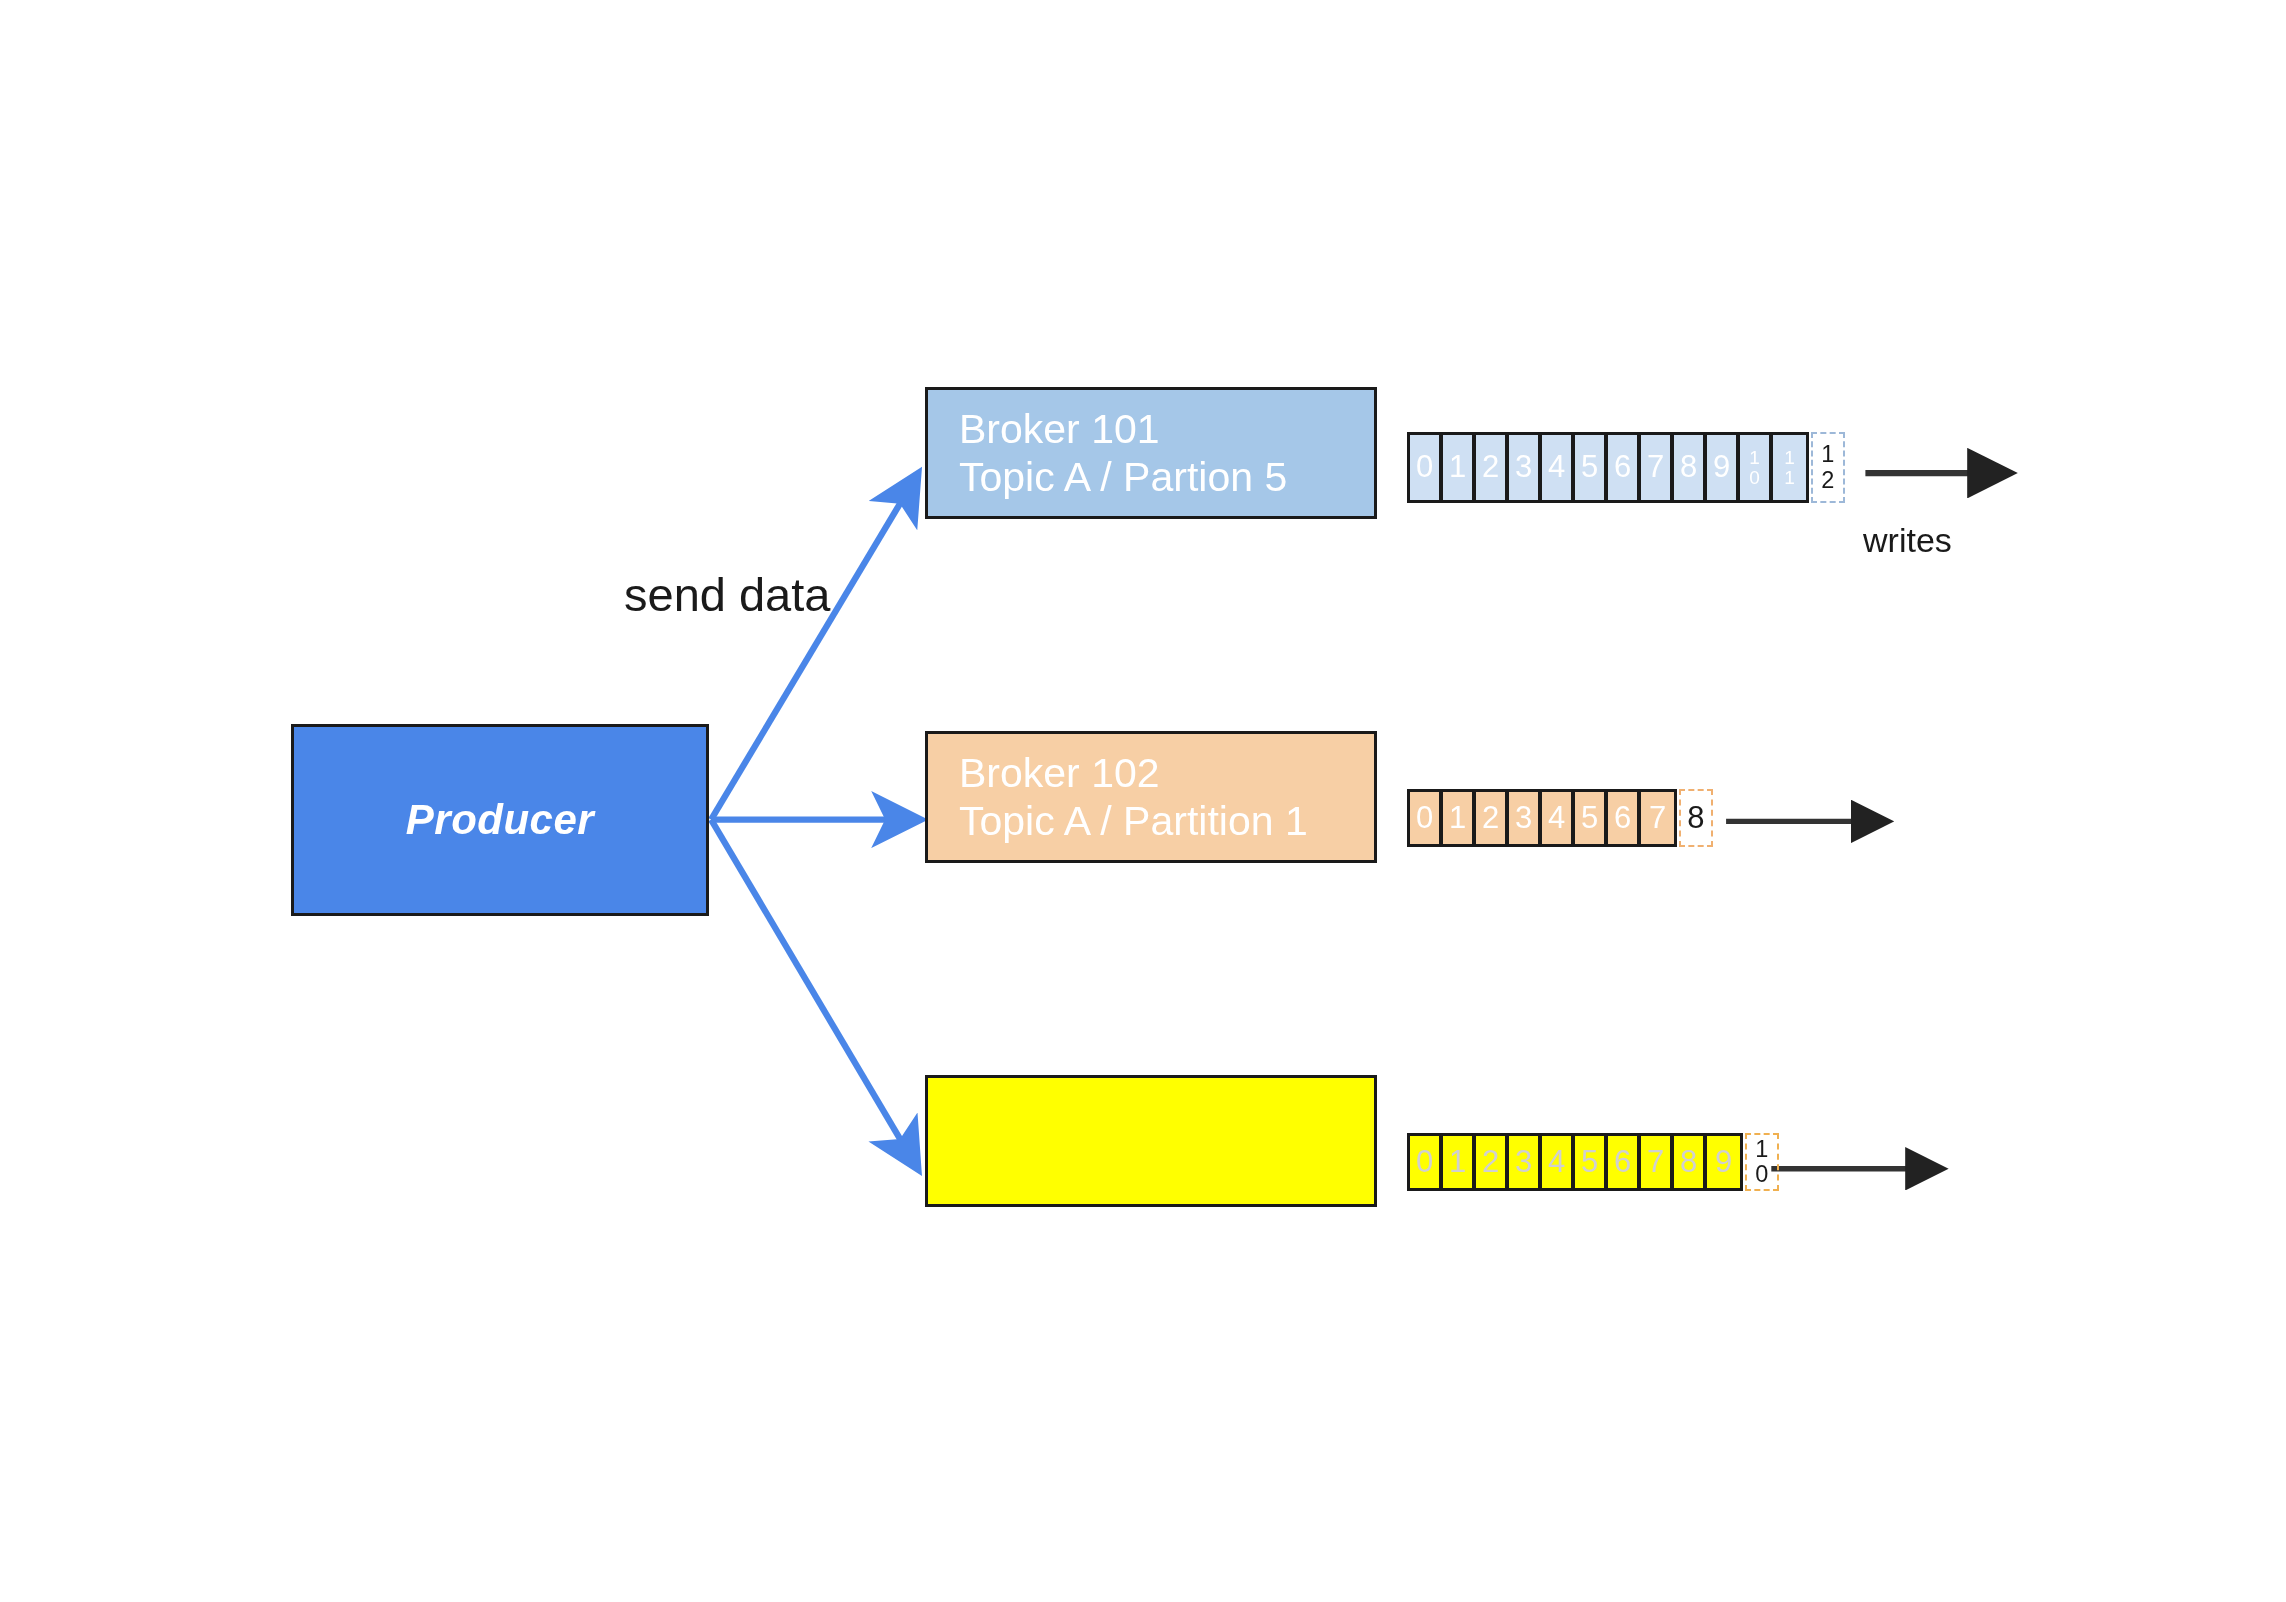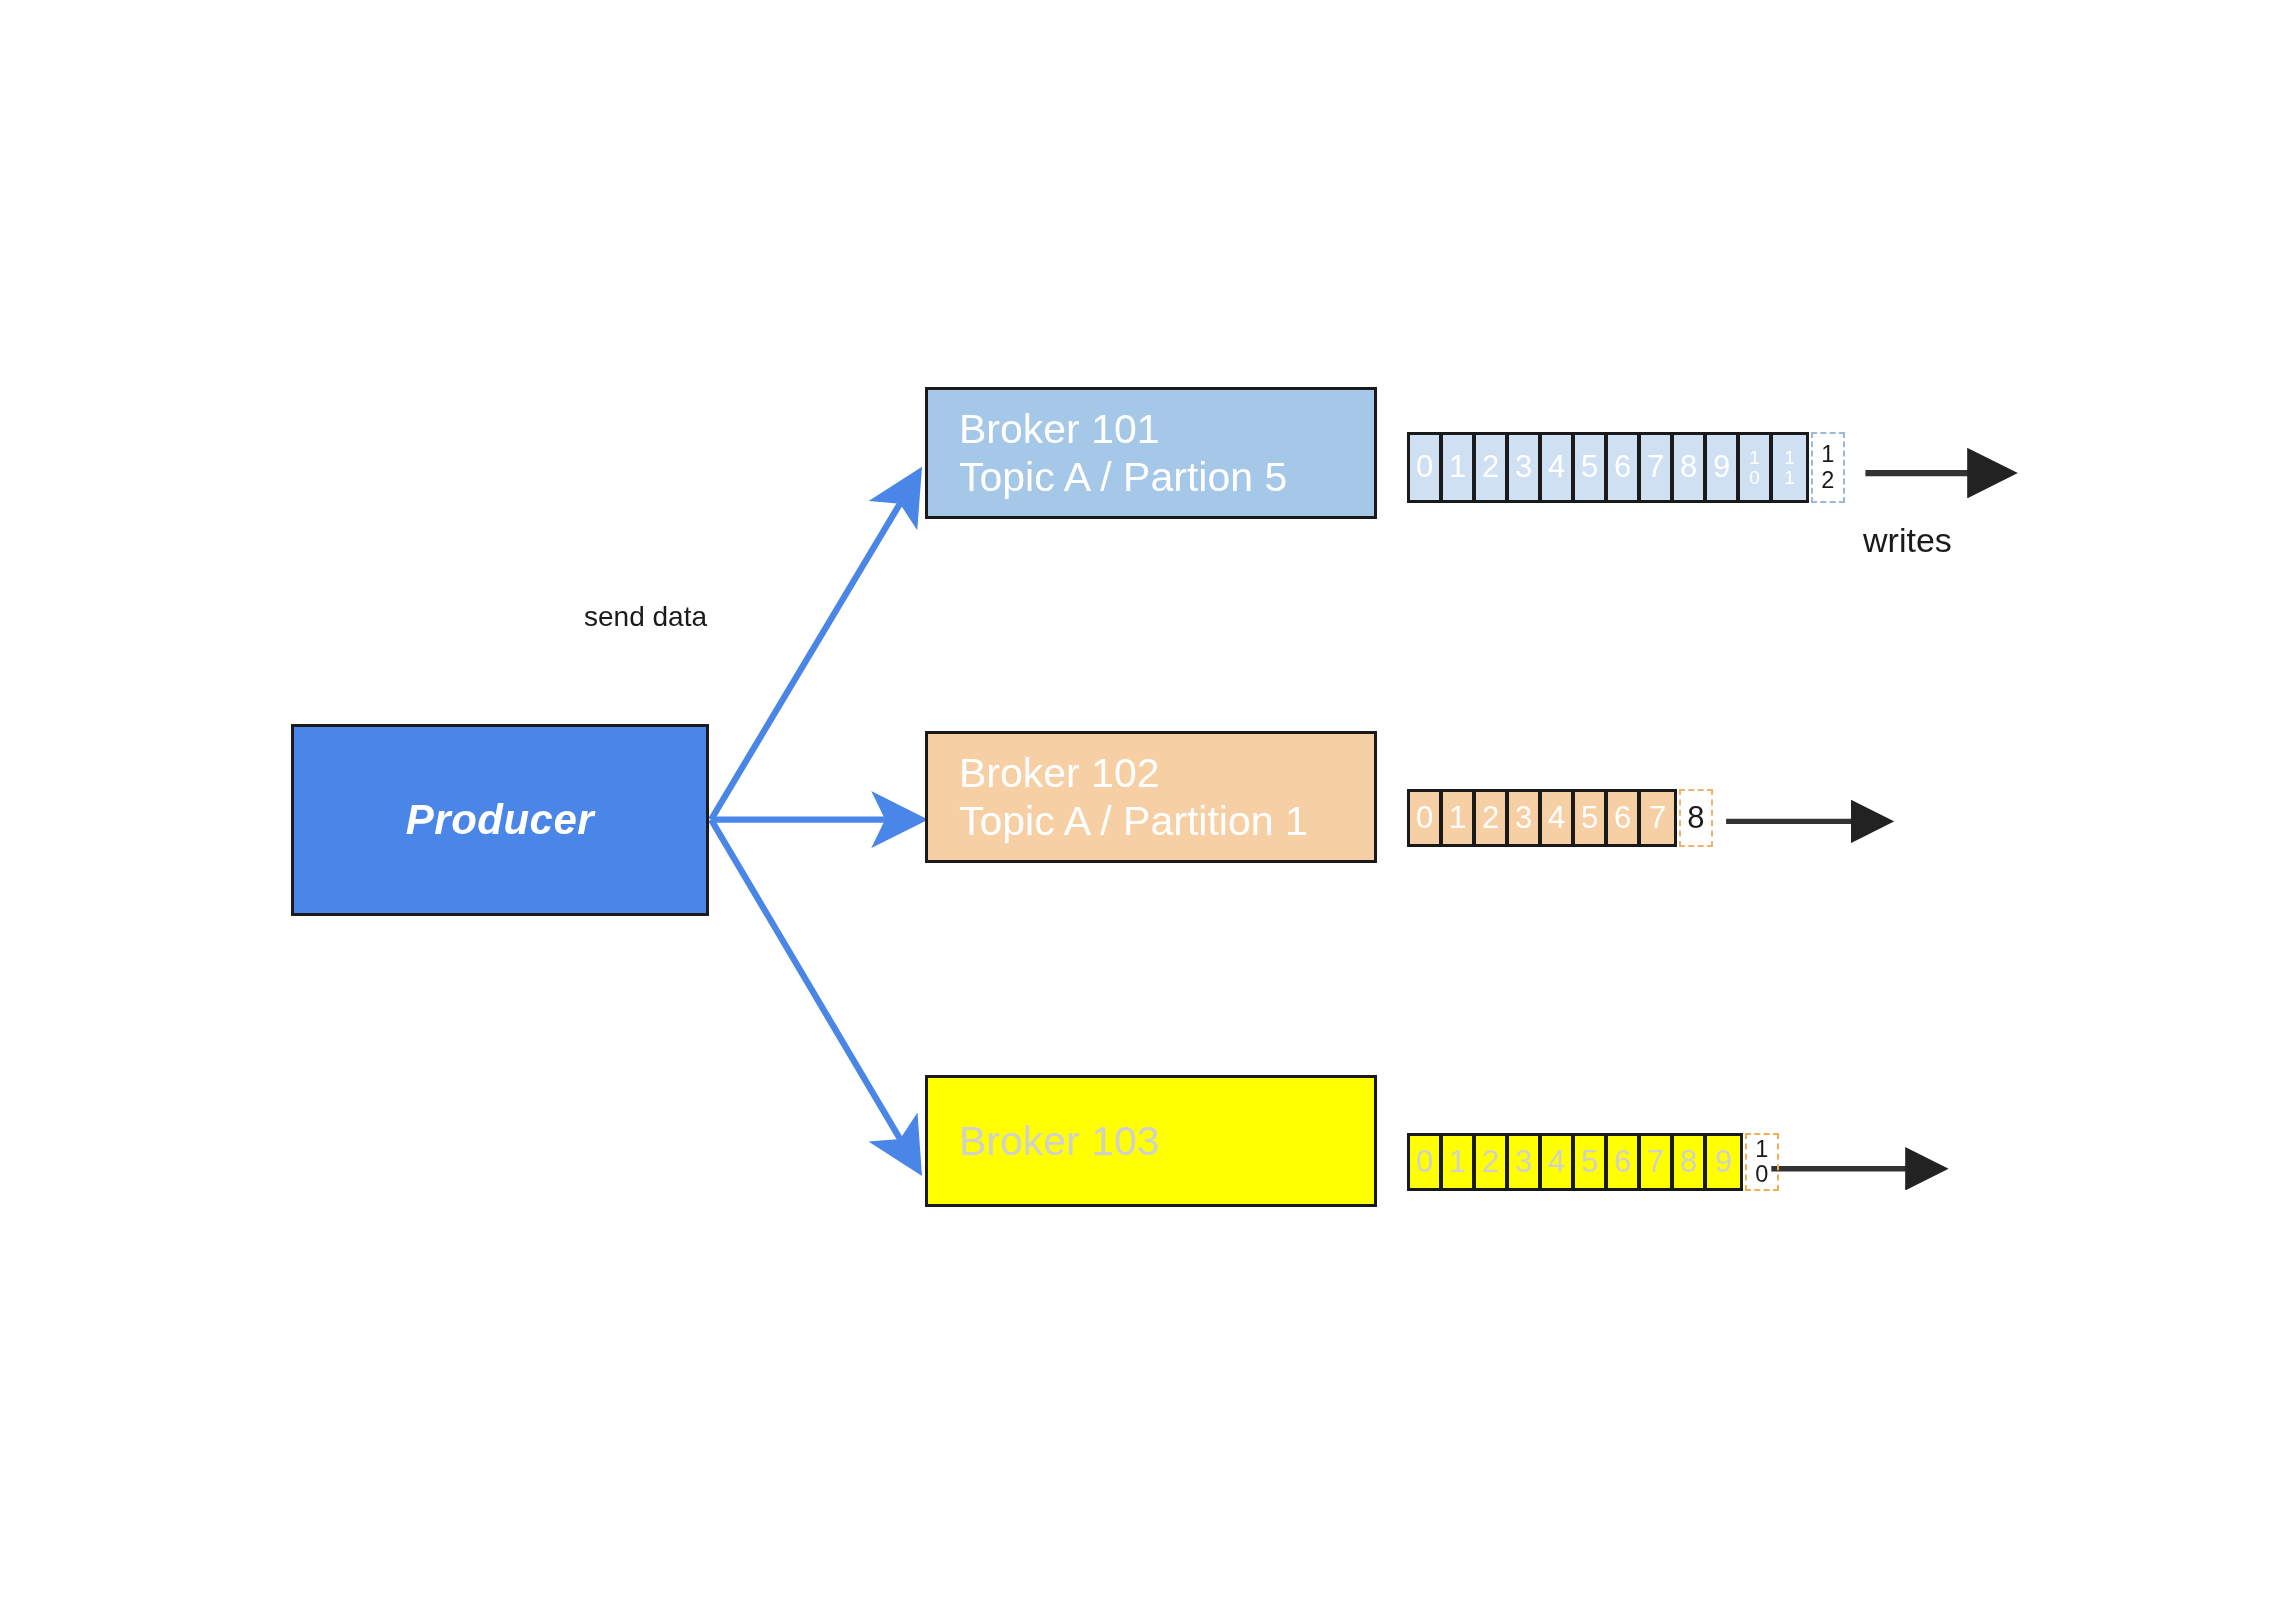--- a/index.html
+++ b/index.html
@@ -125,21 +125,21 @@
   #partition-2 .cells { background: #ffff00; }
   #partition-2 .cell  { background: #ffff00; color: #d0d0d0; }
   #partition-2 .next-offset { border-color: #f0b050; }
 
   
   .free-text {
     position: absolute;
     color: #1a1a1a;
     white-space: pre-line;
   }
-  #send-data-label { left: 584px; top: 567px; font-size: 28px; margin-top: 34px; }
+  #send-data-label { left: 624px; top: 567px; font-size: 47px; }
   #writes-label    { left: 1863px; top: 477px; font-size: 34px; margin-top: 44px; }
   #load-note {
     left: 190px; top: 986px;
     font-size: 33px;
     line-height: 1.35;
   }
 
   
   #arrows {
     position: absolute;
@@ -192,21 +192,20 @@
     <div class="node-line">Broker 101</div>
     <div class="node-line">Topic A / Partion 5</div>
   </div>
 
   <div class="node broker" id="broker-102">
     <div class="node-line">Broker 102</div>
     <div class="node-line">Topic A / Partition 1</div>
   </div>
 
   <div class="node broker" id="broker-103">
-    <div class="node-line">Broker 103</div>
   </div>
 
   <div class="partition-row" id="partition-0">
     <div class="cells">
         <div class="cell">0</div>
         <div class="cell">1</div>
         <div class="cell">2</div>
         <div class="cell">3</div>
         <div class="cell">4</div>
         <div class="cell">5</div>

